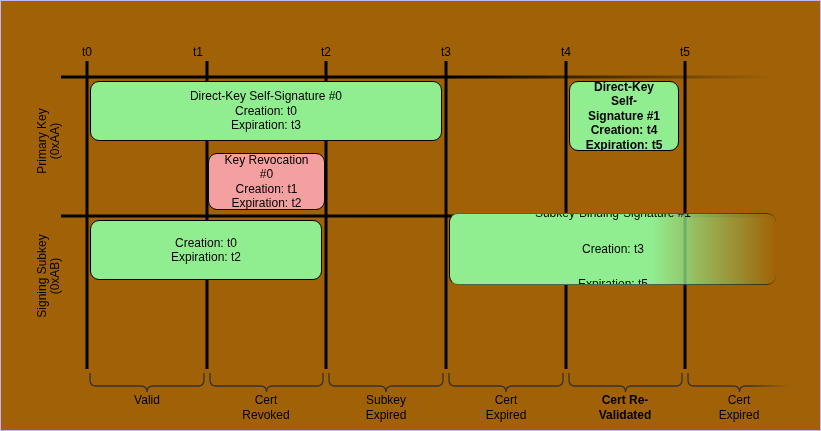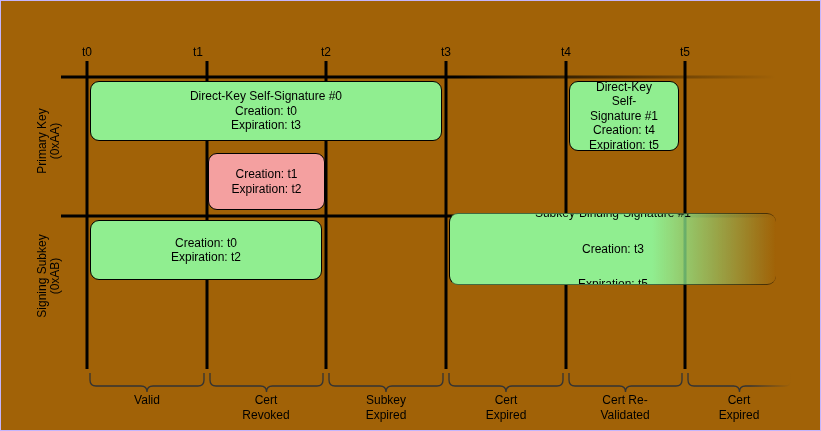--- a/index.html
+++ b/index.html
@@ -139,24 +139,25 @@
       <div class="lane-label" style="width: 120px; height: 30px; left: -10px; top: 260px;">Signing Subkey
 (0xAB)</div>
     </div>
   <div id="boxes-layer">
       <div class="event-box" style="left: 89px; top: 80px; width: 352px; height: 60px; background: rgb(144, 238, 144);">
         <div class="box-title">Direct-Key Self-Signature #0</div>
         <div>Creation: t0</div>
         <div>Expiration: t3</div>
       </div>
       <div class="event-box" style="left: 207px; top: 152px; width: 117px; height: 57px; background: rgb(244, 160, 160);">
+        <div class="box-title">Key Revocation #0</div>
         <div>Creation: t1</div>
         <div>Expiration: t2</div>
       </div>
-      <div class="event-box" style="left: 568px; top: 80px; width: 110px; height: 70px; background: rgb(144, 238, 144);">
+      <div class="event-box" style="left: 568px; top: 80px; width: 110px; height: 70px; background: rgb(144, 238, 144); font-weight: bold;">
         <div class="box-title">Direct-Key Self-
 Signature #1</div>
         <div>Creation: t4</div>
         <div>Expiration: t5</div>
       </div>
       <div class="event-box" style="left: 89px; top: 219px; width: 232px; height: 60px; background: rgb(144, 238, 144);">
         <div>Creation: t0</div>
         <div>Expiration: t2</div>
       </div>
       <div class="event-box" style="left: 448px; top: 212px; width: 327px; height: 72px; background: linear-gradient(to right, rgb(144, 238, 144) 0%, rgb(144, 238, 144) 62%, rgba(255, 255, 255, 0) 100%); border-right: none; border-top-color: rgba(0, 0, 0, 0.55); border-bottom-color: rgba(0, 0, 0, 0.55); gap: 21px;">
@@ -166,20 +167,20 @@
       </div>
     </div>
   <div id="interval-labels">
       <div class="interval-label" style="left: 91px; top: 392px; width: 110px;">Valid</div>
       <div class="interval-label" style="left: 210px; top: 392px; width: 110px;">Cert
 Revoked</div>
       <div class="interval-label" style="left: 330px; top: 392px; width: 110px;">Subkey
 Expired</div>
       <div class="interval-label" style="left: 450px; top: 392px; width: 110px;">Cert
 Expired</div>
-      <div class="interval-label" style="left: 569px; top: 392px; width: 110px;">Cert Re-
+      <div class="interval-label" style="left: 569px; top: 392px; width: 110px; font-weight: bold;">Cert Re-
 Validated</div>
       <div class="interval-label" style="left: 683px; top: 392px; width: 110px;">Cert
 Expired</div>
     </div>
 
 
 </div>
 
 </body></html>

